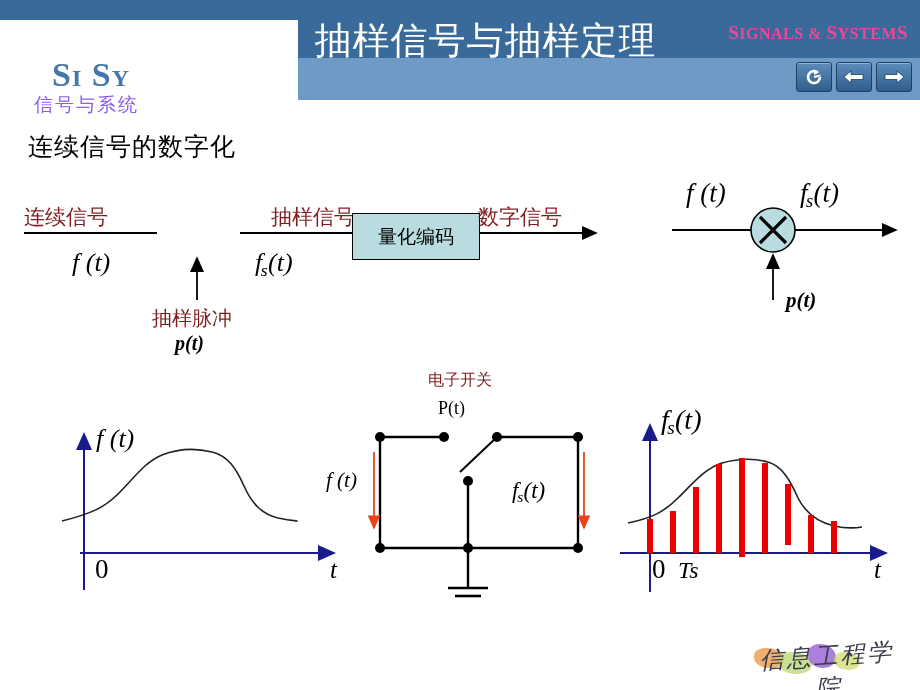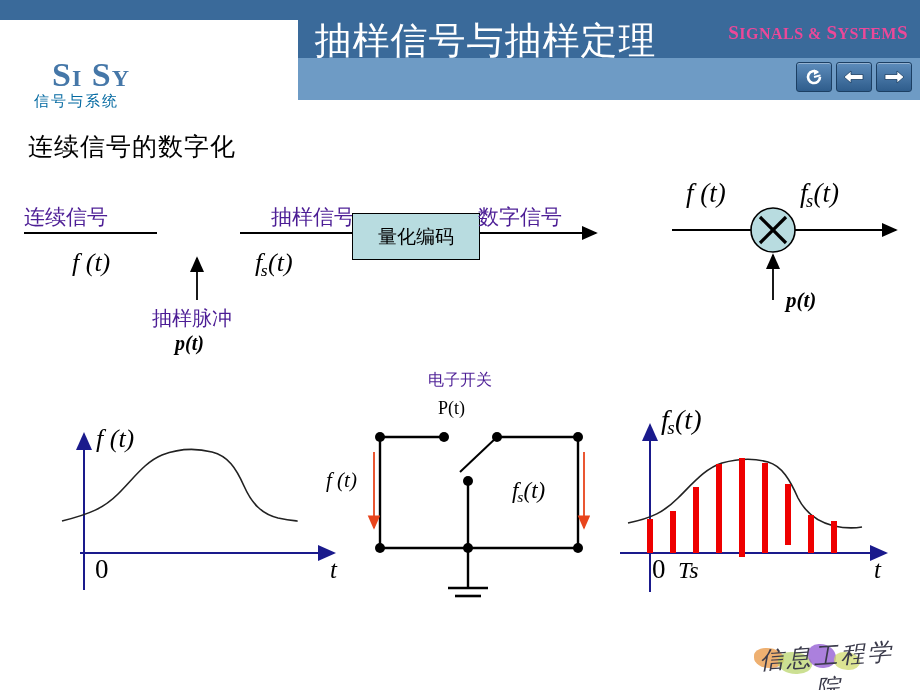--- a/index.html
+++ b/index.html
@@ -51,22 +51,22 @@
     font-weight: bold;
     letter-spacing: 1px;
     line-height: 1;
     z-index: 5;
     margin-left: 20px;
   }
   .logo-sisy .sm { font-size: 24px; }
   .logo-sub {
     position: absolute;
     left: 34px; top: 92px;
-    color: #0369a1;
-    font-size: 15px;
+    color: #8b5cf6;
+    font-size: 19px;
     letter-spacing: 2px;
     font-family: "DejaVu Sans", sans-serif;
     z-index: 5;
   }
   .slide-title {
     position: absolute;
     left: 240px; top: 16px;
     color: #ffffff;
     font-size: 37px;
     letter-spacing: 1px;
@@ -111,21 +111,21 @@
     left: 28px; top: 130px;
     font-size: 25px;
     color: #000;
     font-family: "DejaVu Sans", sans-serif;
     letter-spacing: 1px;
   }
 
   
   .lbl {
     position: absolute;
-    color: #4c1d95;
+    color: #7f1d1d;
     white-space: nowrap;
     font-family: "DejaVu Sans", sans-serif;
   }
   .math {
     position: absolute;
     color: #000;
     white-space: nowrap;
     font-family: "Liberation Serif", serif;
     font-style: italic;
   }

